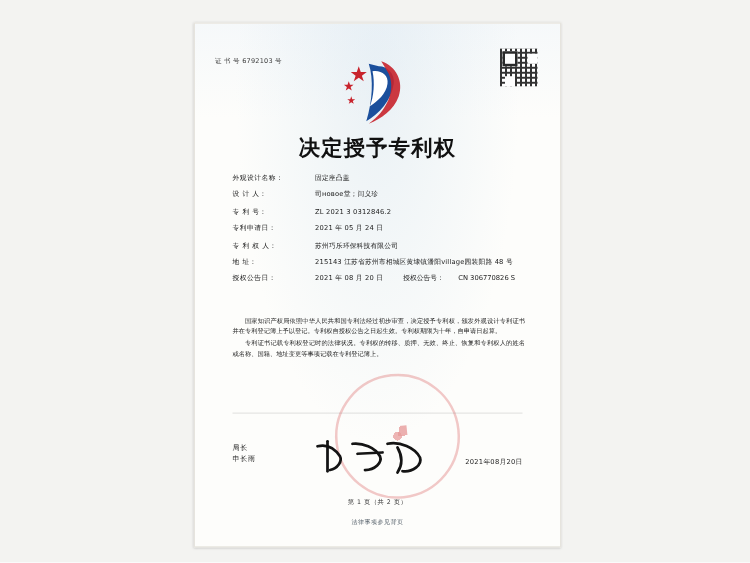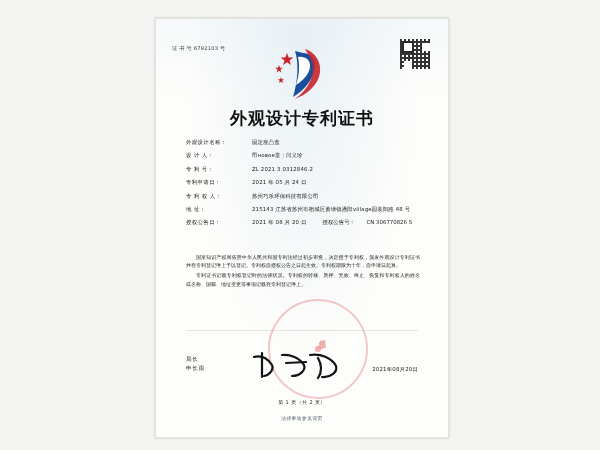--- a/index.html
+++ b/index.html
@@ -250,21 +250,21 @@
             <polygon points="22,6 23.6,10.6 28.4,10.6 24.5,13.5 26,18 22,15.2 18,18 19.5,13.5 15.6,10.6 20.4,10.6"></polygon>
             <polygon points="14,18 15,20.8 17.9,20.8 15.5,22.6 16.4,25.4 14,23.7 11.6,25.4 12.5,22.6 10.1,20.8 13,20.8"></polygon>
             <polygon points="16,30 16.8,32.3 19.2,32.3 17.2,33.8 18,36 16,34.7 14,36 14.8,33.8 12.8,32.3 15.2,32.3"></polygon>
           </g>
           <path d="M30 4 C34 16, 33 34, 28 50 C38 44, 48 34, 50 20 C51 12, 45 6, 38 6 Z" fill="#1b4f9c"></path>
           <path d="M33 10 C40 9, 46 13, 45 20 C44 28, 37 34, 31 38 C34 30, 35 19, 33 10 Z" fill="#ffffff"></path>
           <path d="M40 2 C52 6, 58 18, 54 30 C50 41, 40 48, 30 52 C44 42, 52 26, 46 12 Z" fill="#c8232c" opacity="0.9"></path>
         </svg>
       </div>
 
-      <div class="doc-title">外观设计专利证书</div>
+      <div class="doc-title">决定授予专利权</div>
 
       <div class="fields">
         <div class="frow">
           <div class="flabel">外观设计名称：</div>
           <div class="fval">固定座凸盖</div>
         </div>
         <div class="frow">
           <div class="flabel">设  计  人：</div>
           <div class="fval">司новое堂；闫义珍</div>
         </div>

